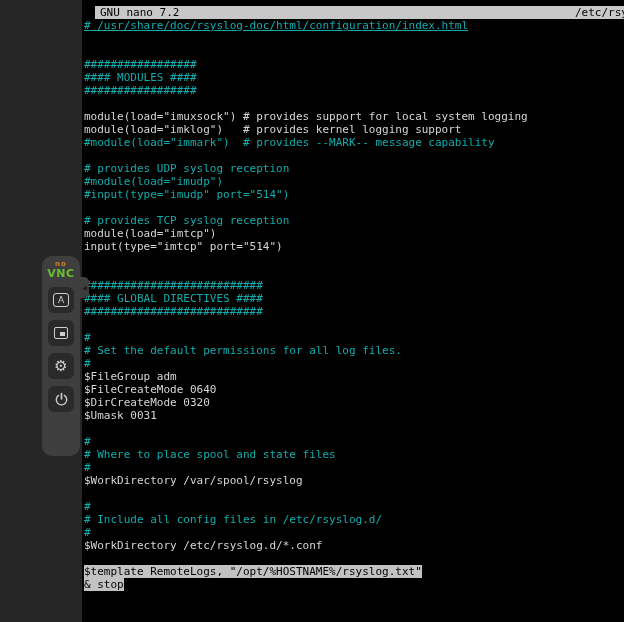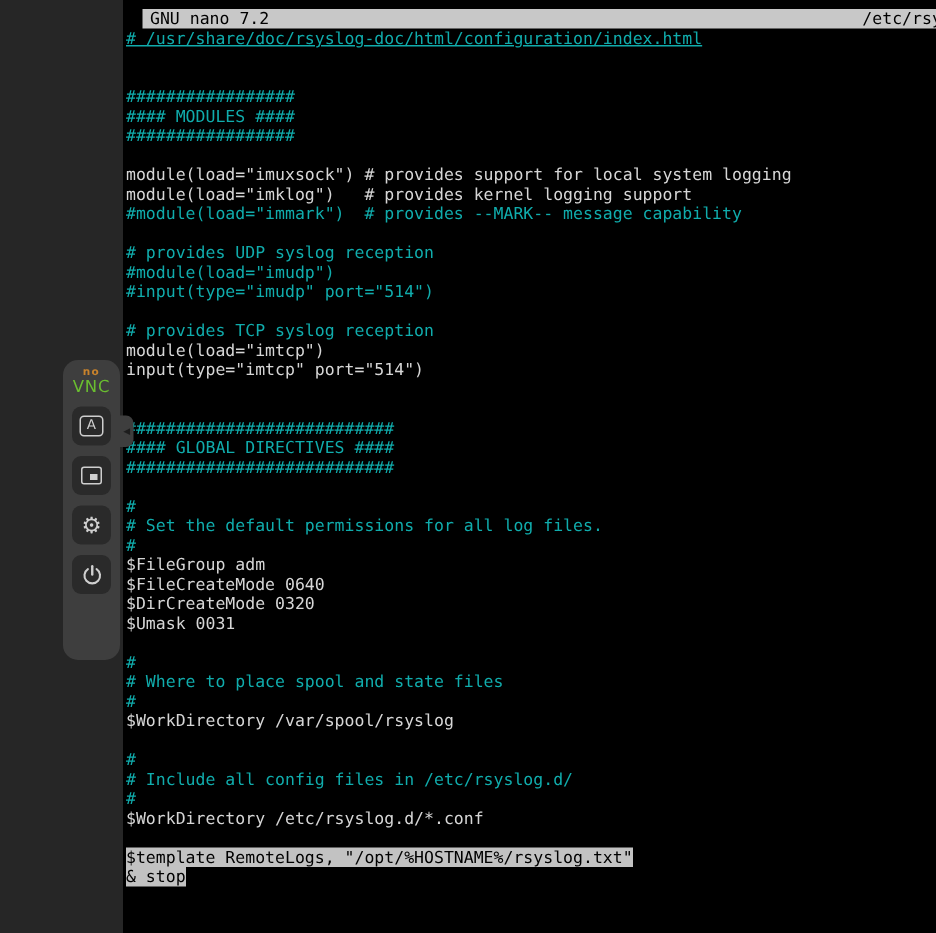--- a/index.html
+++ b/index.html
@@ -23,27 +23,27 @@
   .lines { padding-left:2px; }
   .line { height:13px; white-space:pre; }
   .line.comment { color:var(--comment,#10acac); }
   .line.code { color:var(--text,#d6d6d6); }
   .line.underline { text-decoration:underline; }
   .line.selected { color:var(--text,#d6d6d6); }
   .line.selected .sel { background:var(--selection-bg,#c2c2c2); color:#000; }
 
   
   .vnc-panel {
-    position:absolute; left:2px; top:240px; width:38px; height:200px;
+    position:absolute; left:2px; top:256px; width:38px; height:200px;
     background:var(--panel-bg,#3e3e3e); border-radius:10px;
     display:flex; flex-direction:column; align-items:center; padding-top:5px;
   }
   .vnc-logo { text-align:center; line-height:1; margin-bottom:8px; font-family:"DejaVu Sans", sans-serif; }
   .logo-no  { display:block; font-size:7px; color:var(--logo-orange,#c9832c); font-weight:bold; letter-spacing:1px; }
-  .logo-vnc { display:block; font-size:11px; color:var(--logo-green,#6abe30); font-weight:normal; letter-spacing:.5px; }
+  .logo-vnc { display:block; font-size:11px; color:var(--logo-green,#6abe30); font-weight:bold; letter-spacing:.5px; }
   .vnc-btn {
     width:26px; height:26px; margin-bottom:7px;
     background:var(--button-bg,#2a2a2a); border:none; border-radius:6px;
     display:flex; align-items:center; justify-content:center;
     color:#cfcfcf; cursor:pointer; padding:0;
   }
   .akey {
     display:inline-block; width:16px; height:14px;
     border:1px solid #cfcfcf; border-radius:3px;
     font-size:9px; line-height:12px; text-align:center;

